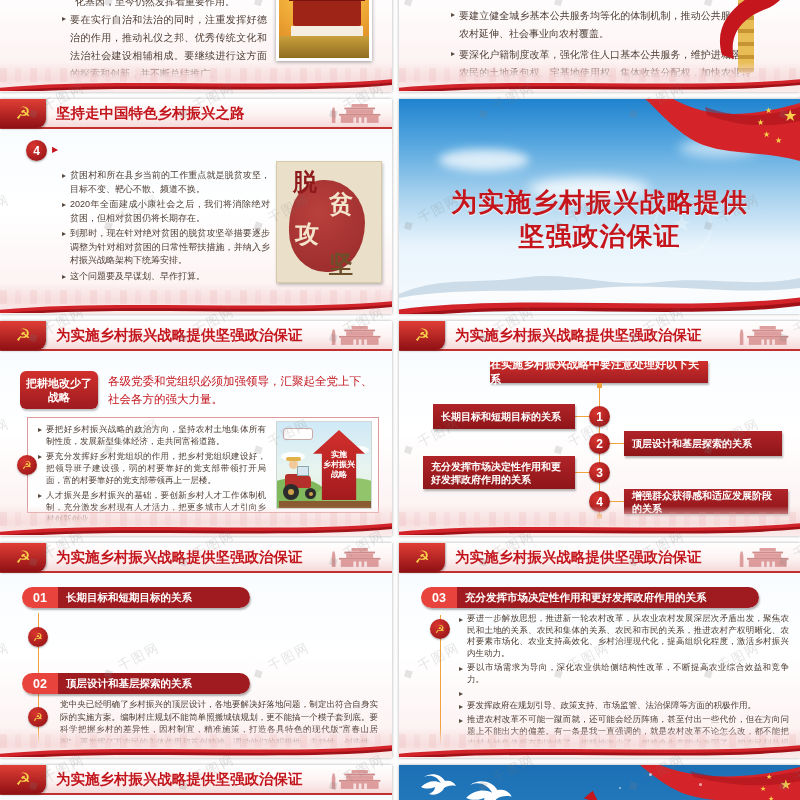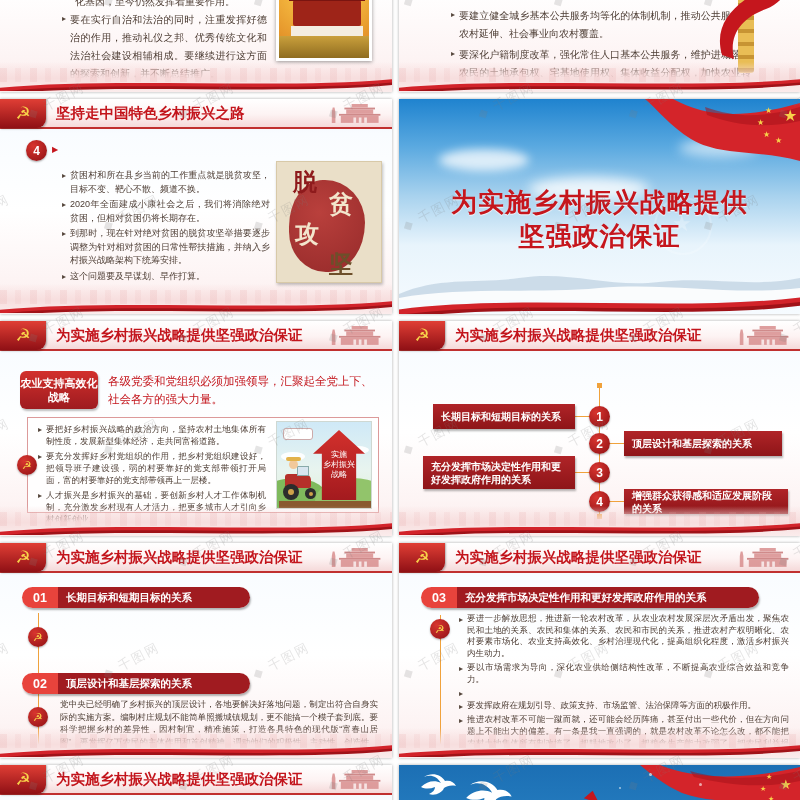--- a/index.html
+++ b/index.html
@@ -54,21 +54,21 @@
                 align-items:center; justify-content:center; line-height:1.3; box-shadow:1px 2px 2px rgba(0,0,0,.25); }
   .lead-text { position:absolute; color:#c3151c; font-weight:normal; font-size:11.5px; line-height:1.55; }
   .s5-box { position:absolute; background:rgba(255,255,255,.85); border:1px solid #dc9a9a; }
   .mini-emblem { position:absolute; width:20px; height:20px; border-radius:50%; background:radial-gradient(circle at 35% 30%,#d8352f,#8e1014);
                  color:#f8d24a; font-size:11px; display:flex; align-items:center; justify-content:center; box-shadow:0 1px 2px rgba(0,0,0,.3); }
   .cartoon { position:absolute; border:1px solid #cfd8d2; background:linear-gradient(180deg,#cfe9f7 0%,#e8f4ef 55%,#dff0d8 100%); overflow:hidden; }
   .cloud { position:absolute; background:#fff; border-radius:50%; opacity:.9; }
   .hill { position:absolute; border-radius:50%; }
   .house-arrow { position:absolute; background:linear-gradient(180deg,#d2302c,#a31a1e);
                  clip-path:polygon(50% 0,100% 34%,83% 34%,83% 100%,17% 100%,17% 34%,0 34%);
-                 color:#fff; font-weight:normal; font-size:8px; text-align:center; line-height:1.25;
+                 color:#fff; font-weight:bold; font-size:8px; text-align:center; line-height:1.25;
                  display:flex; flex-direction:column; align-items:center; justify-content:center; }
   .wheel { position:absolute; border-radius:50%; background:#2c2c2c; }
   .hub { position:absolute; border-radius:50%; background:#cfa24a; }
 
   
   .center-banner { position:absolute; background:linear-gradient(180deg,#d2302c,#a01b20); color:#fff; font-weight:bold;
                    font-size:11px; display:flex; align-items:center; justify-content:center; box-shadow:1px 2px 2px rgba(0,0,0,.3); }
   .rel-box { position:absolute; background:linear-gradient(180deg,#b02428,#8e1518); color:#fff; font-weight:bold;
              font-size:10px; line-height:1.3; display:flex; align-items:center; padding:0 8px;
              box-shadow:1px 2px 2px rgba(0,0,0,.3); }
@@ -245,21 +245,21 @@
     <div class="hdr">
       <div class="emblem-box">
           <span>☭</span>
         </div>
       <div class="hdr-title">为实施乡村振兴战略提供坚强政治保证</div>
       <svg class="hdr-deco" width="54" height="22">
           <use href="#sym-gate"></use>
         </svg>
     </div>
     <div class="lead-label" style="left:20px;top:50px;width:78px;height:38px;">
-      <span>农业支持高效化</span>
+      <span>把耕地改少了</span>
       <span>战略</span>
     </div>
     <div class="lead-text" style="left:108px;top:52px;width:272px;">各级党委和党组织必须加强领导，汇聚起全党上下、社会各方的强大力量。</div>
     <div class="s5-box" style="left:27px;top:96px;width:352px;height:96px;"></div>
     <div class="mini-emblem" style="left:17px;top:134px;">
         <span>☭</span>
       </div>
     <div style="position:absolute;left:38px;top:102px;width:228px;font-size:8.5px;line-height:1.45;">
       <div class="bul" style="margin-bottom:2px;">
           <span class="arr">▸</span>
@@ -308,20 +308,21 @@
   <section class="slide content-bg" style="left:399px;top:321px;width:401px;height:215px;">
     <div class="hdr">
       <div class="emblem-box">
           <span>☭</span>
         </div>
       <div class="hdr-title">为实施乡村振兴战略提供坚强政治保证</div>
       <svg class="hdr-deco" width="54" height="22">
           <use href="#sym-gate"></use>
         </svg>
     </div>
+    <div class="center-banner" style="left:91px;top:40px;width:218px;height:22px;">在实施乡村振兴战略中要注意处理好以下关系</div>
     <div class="vline" style="left:200px;top:62px;height:133px;"></div>
     <div class="vdot" style="left:198px;top:62px;"></div>
     <div class="vdot" style="left:198px;top:193px;"></div>
     <div class="conn" style="left:176px;top:95px;width:16px;"></div>
     <div class="conn" style="left:209px;top:122px;width:16px;"></div>
     <div class="conn" style="left:176px;top:151px;width:16px;"></div>
     <div class="conn" style="left:209px;top:180px;width:16px;"></div>
     <div class="n-circle" style="left:190px;top:85px;">1</div>
     <div class="n-circle" style="left:190px;top:112px;">2</div>
     <div class="n-circle" style="left:190px;top:141px;">3</div>

